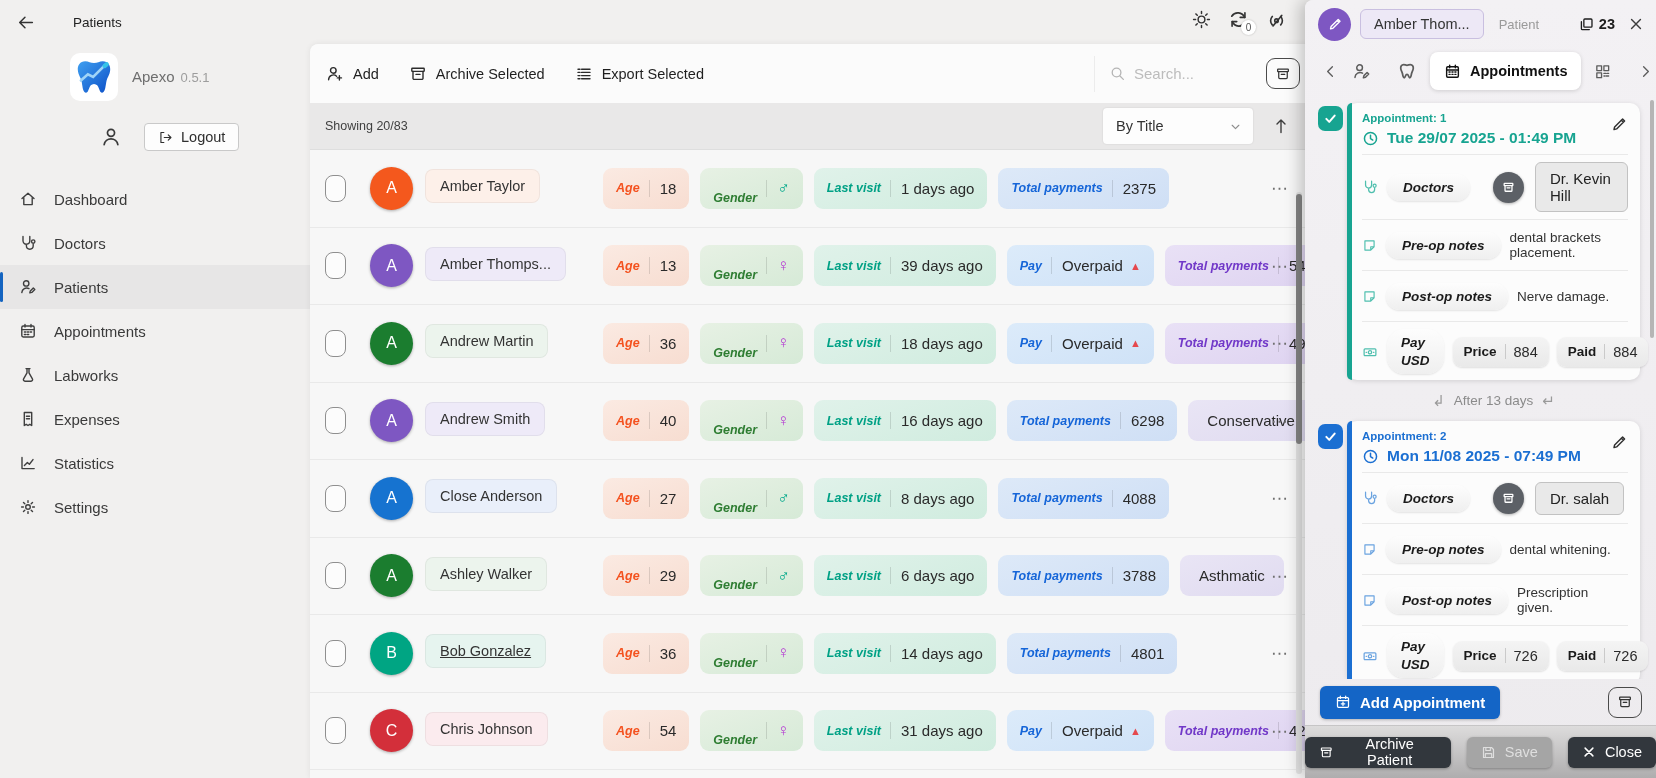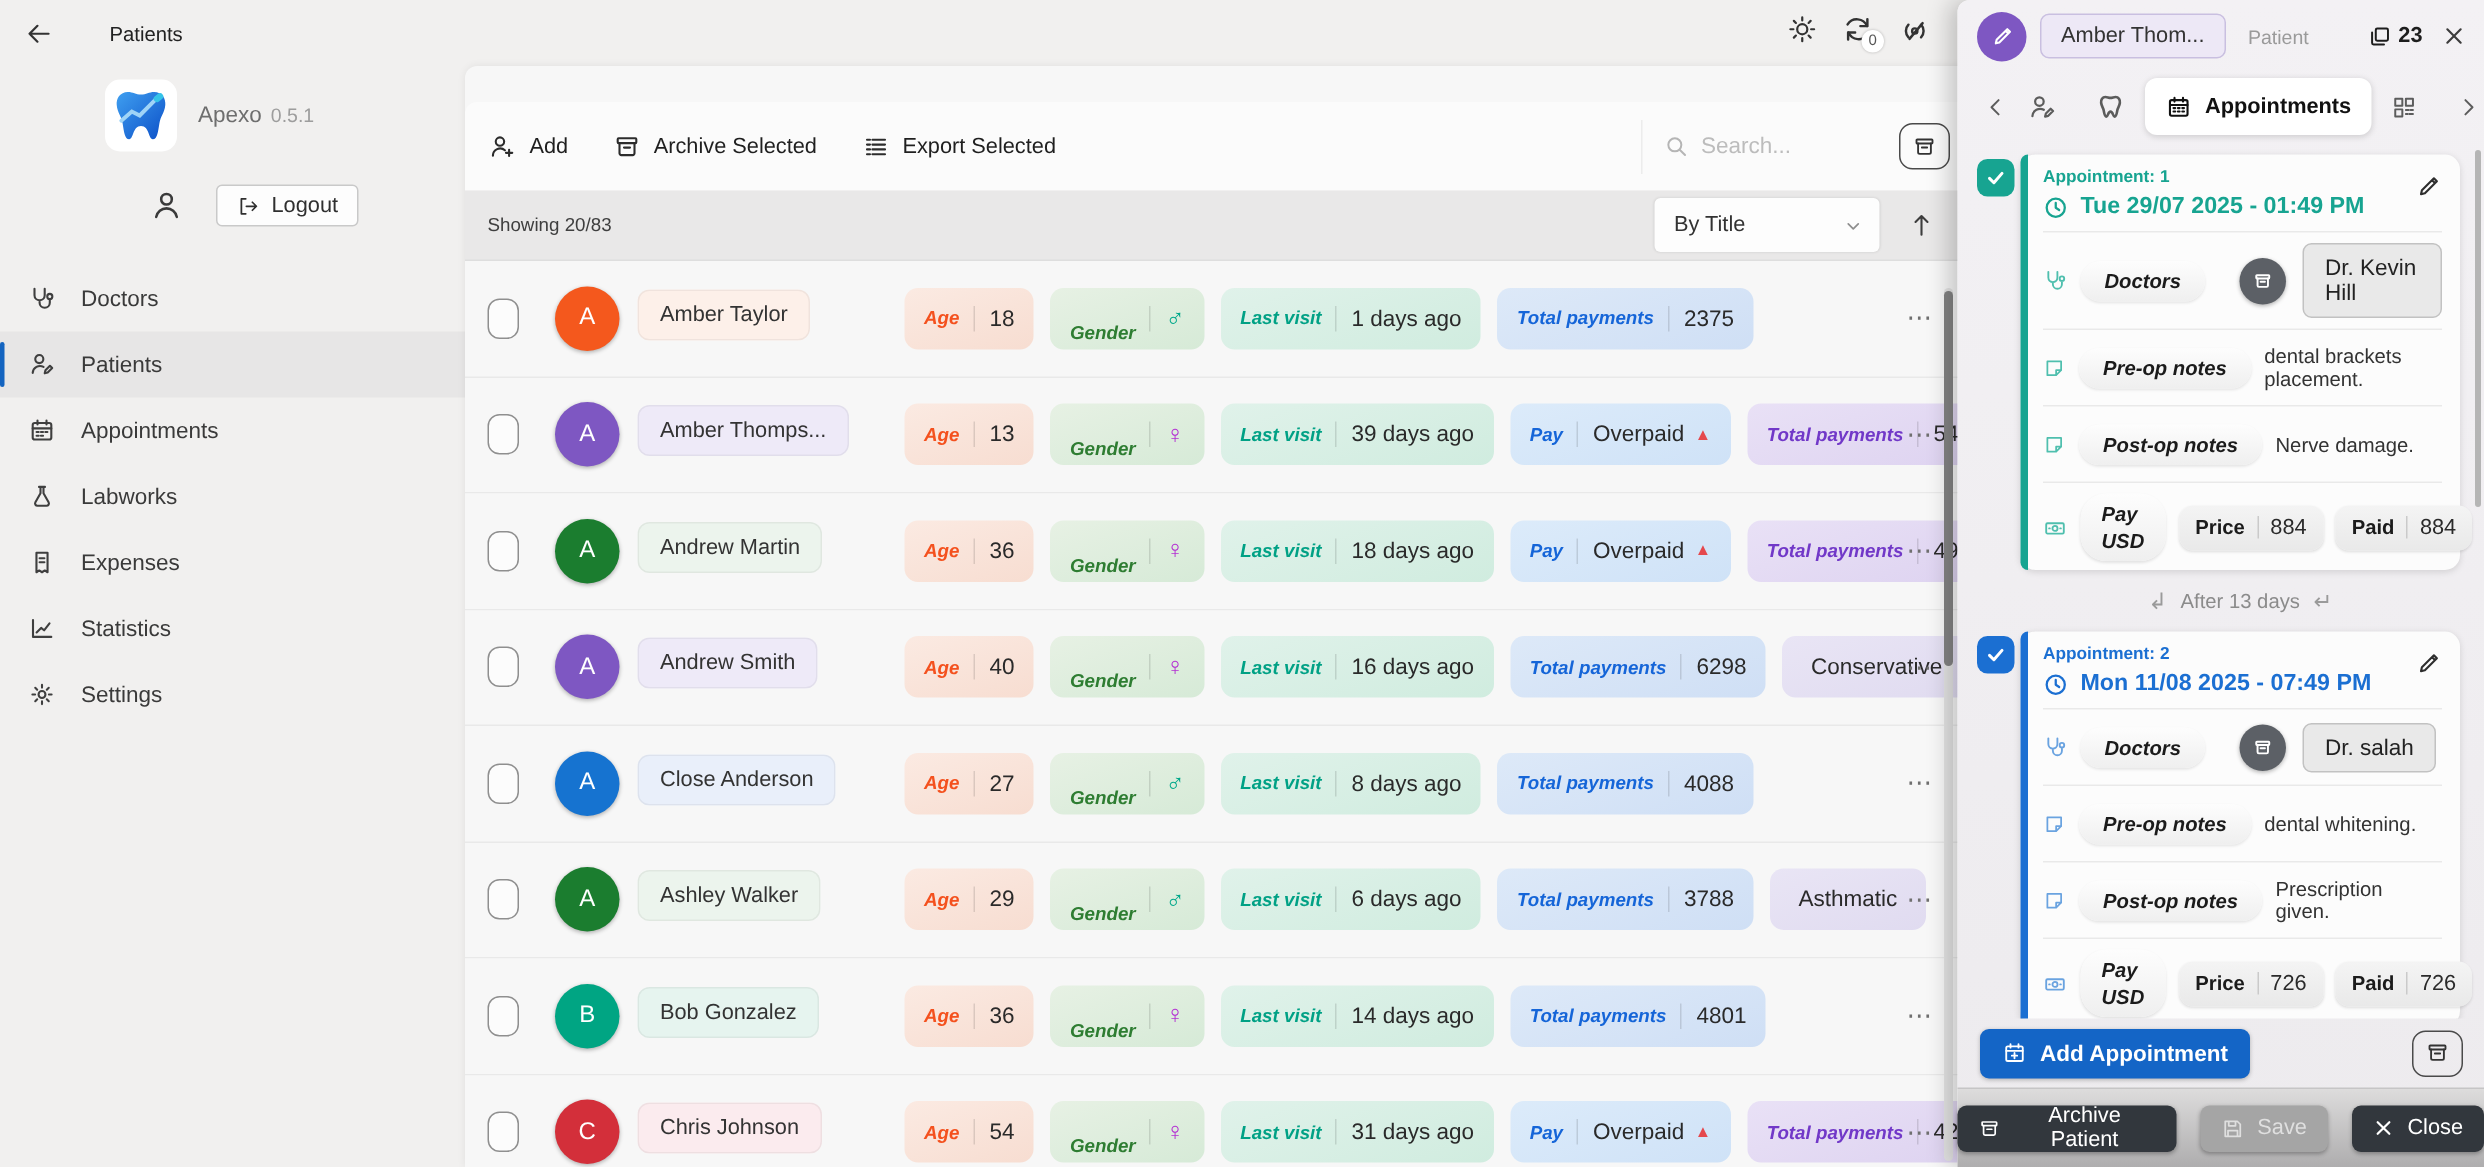--- a/index.html
+++ b/index.html
@@ -30,21 +30,21 @@
   .nav { margin-top:26px; }
   .nav-item { position:relative; height:44px; display:flex; align-items:center; gap:17px; padding-left:19px;
     font-size:15px; color:#3a3a3a; cursor:pointer; }
   .nav-item .nicon { width:18px; color:#3f3f3f; }
   .nav-item.active { background:#e7e6e6; }
   .nav-item.active::before { content:""; position:absolute; left:0; top:7px; bottom:7px; width:3px; background:#1464c0; border-radius:2px; }
 
   
   .main { position:absolute; top:44px; left:310px; right:0; bottom:0; background:#f7f7f7; border-radius:8px 8px 0 0;
     box-shadow:0 0 6px rgba(0,0,0,.07); overflow:hidden; }
-  .toolbar { height:59px; display:flex; align-items:center; background:#fbfbfb; padding:0 356px 0 16px; border-radius:8px 8px 0 0;margin-top:24px; }
+  .toolbar { height:59px; display:flex; align-items:center; background:#fbfbfb; padding:0 356px 0 16px; border-radius:8px 8px 0 0; }
   .tool-btn { display:flex; align-items:center; gap:9px; font-size:14.5px; color:#1f1f1f; margin-right:30px; cursor:pointer; }
   .tool-btn .ticon { color:#2c2c2c; }
   .search-wrap { margin-left:auto; display:flex; align-items:center; gap:8px; color:#b9b9b9; border-left:1px solid #ececec;
     padding-left:14px; height:36px; width:158px; }
   .search-wrap input { border:0; outline:0; background:transparent; font-size:15px; color:#8d8d8d; width:110px; font-family:inherit; }
   .search-wrap input::placeholder { color:#bcbcbc; }
   .archive-mode-btn { width:34px; height:31px; border:1.6px solid #4a4a4a; border-radius:9px; display:flex; align-items:center;
     justify-content:center; color:#333; margin-left:14px; cursor:pointer; background:transparent; }
 
   .subbar { height:47px; background:#e9e8e8; display:flex; align-items:center; padding:0 366px 0 15px; border-bottom:1px solid #dedede; }
@@ -199,20 +199,26 @@
       <button class="logout-btn">
         <svg class="ic" width="15" height="15" viewBox="0 0 18 18">
             <path d="M7 3 H3.5 V15 H7 M7.5 9 H15 M12.3 5.8 L15.5 9 L12.3 12.2"></path>
           </svg>
         <span>Logout</span>
       </button>
     </div>
     <div class="nav">
       <div class="nav-item">
         <svg class="ic nicon" width="18" height="18" viewBox="0 0 18 18">
+            <path d="M3 8.6 L9 3.2 L15 8.6 M4.8 7.4 V14.6 H13.2 V7.4"></path>
+          </svg>
+        <span>Dashboard</span>
+      </div>
+      <div class="nav-item">
+        <svg class="ic nicon" width="18" height="18" viewBox="0 0 18 18">
             <path d="M4 2.5 v4.3 a3.4 3.4 0 0 0 6.8 0 V2.5 M7.4 10.2 v1.6 a3.4 3.4 0 0 0 6.8 0 v-1.6"></path>
             <circle cx="14.2" cy="7.6" r="1.7"></circle>
           </svg>
         <span>Doctors</span>
       </div>
       <div class="nav-item active">
         <svg class="ic nicon" width="18" height="18" viewBox="0 0 18 18">
             <circle cx="7.2" cy="5.4" r="2.7"></circle>
             <path d="M2.8 14.6 a4.9 4.9 0 0 1 7.2-4 M10.8 14.9 l.5-2 3-3 1.5 1.5 -3 3 z"></path>
           </svg>
@@ -486,21 +492,21 @@
           </span>
         <span class="chip chip-cond cond-lav">
             <span class="val">Asthmatic</span>
           </span>
         <span class="more-dots">⋯</span>
       </div>
 
       <div class="prow">
         <span class="rcheck"></span>
         <span class="avatar" style="background: rgb(0, 165, 131);">B</span>
-        <span class="name-cell"><span class="name-chip" style="background: rgb(230, 244, 239);">Bob Gonzalez</span></span>
+        <span class="name-cell"><span class="name-chip" style="background: rgb(230, 244, 239); text-decoration: underline;">Bob Gonzalez</span></span>
         <span class="chip chip-age">
             <span class="lab">Age</span>
             <span class="sep"></span>
             <span class="val">36</span>
           </span>
         <span class="chip chip-gender">
             <span class="lab">Gender</span>
             <span class="sep"></span>
             <span class="gsym female">♀</span>
           </span>

